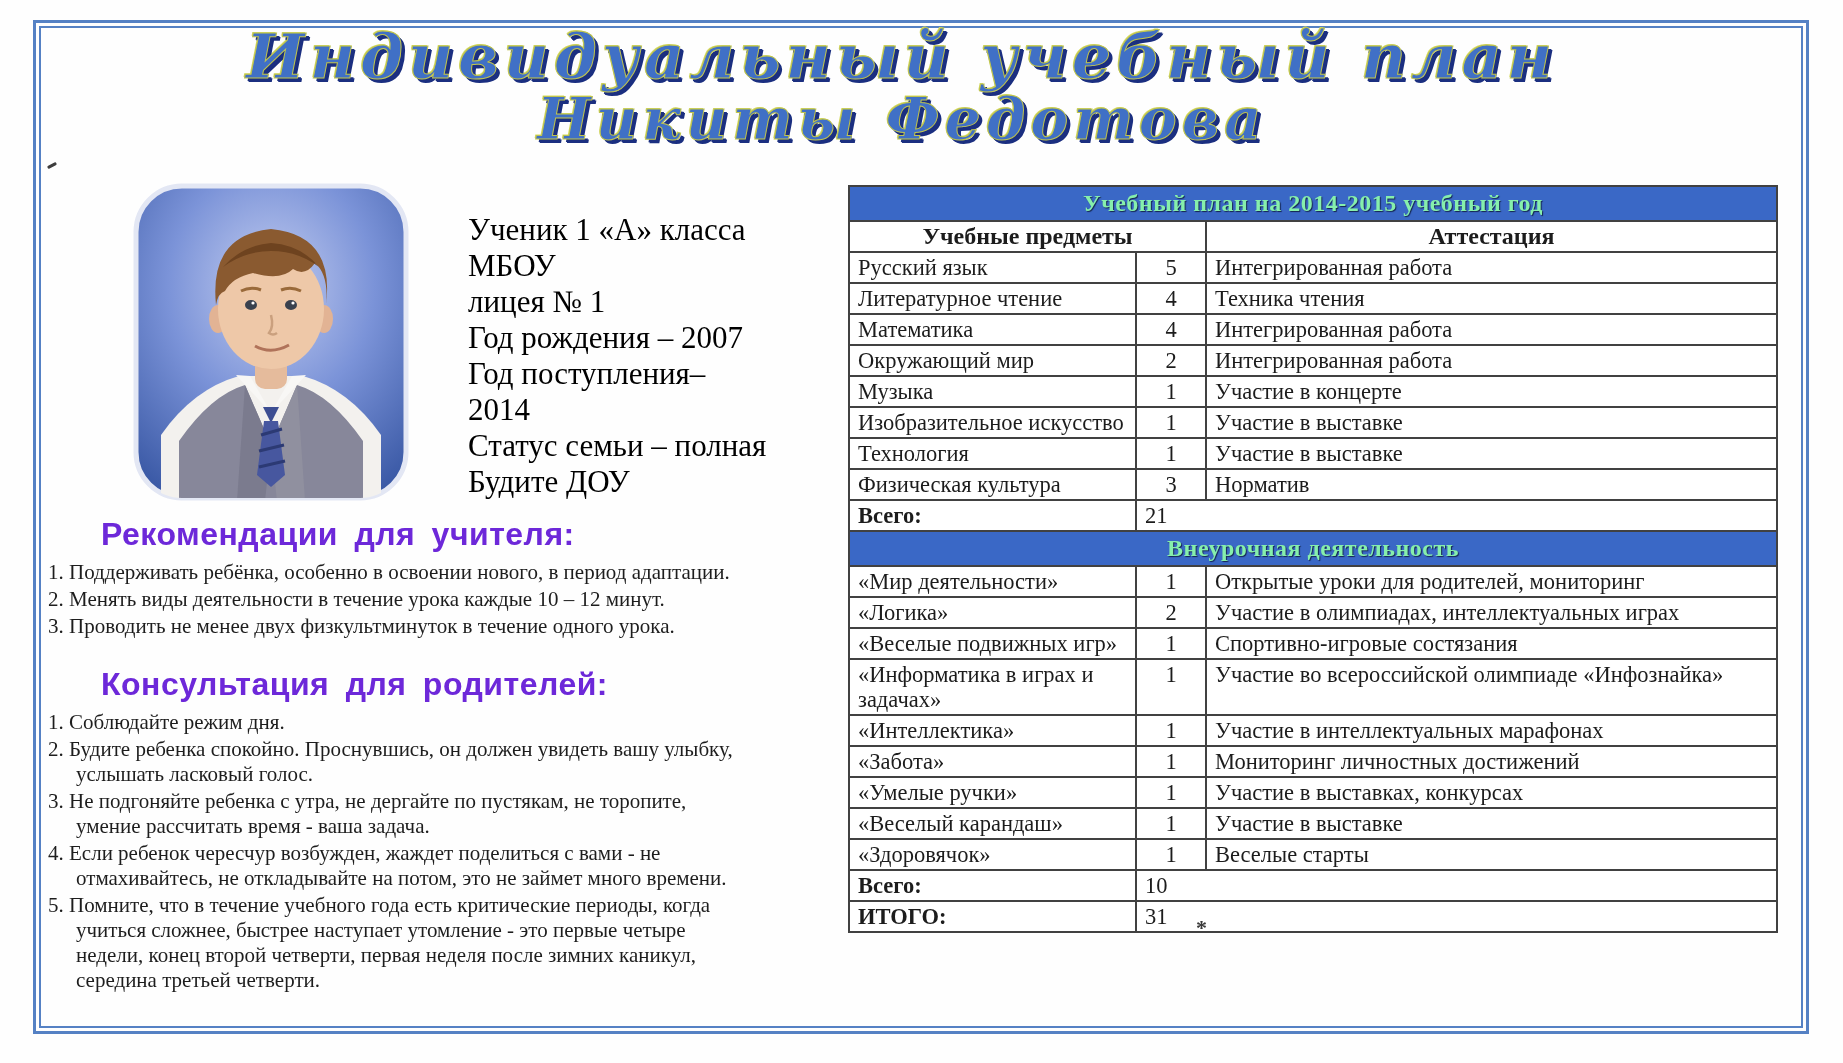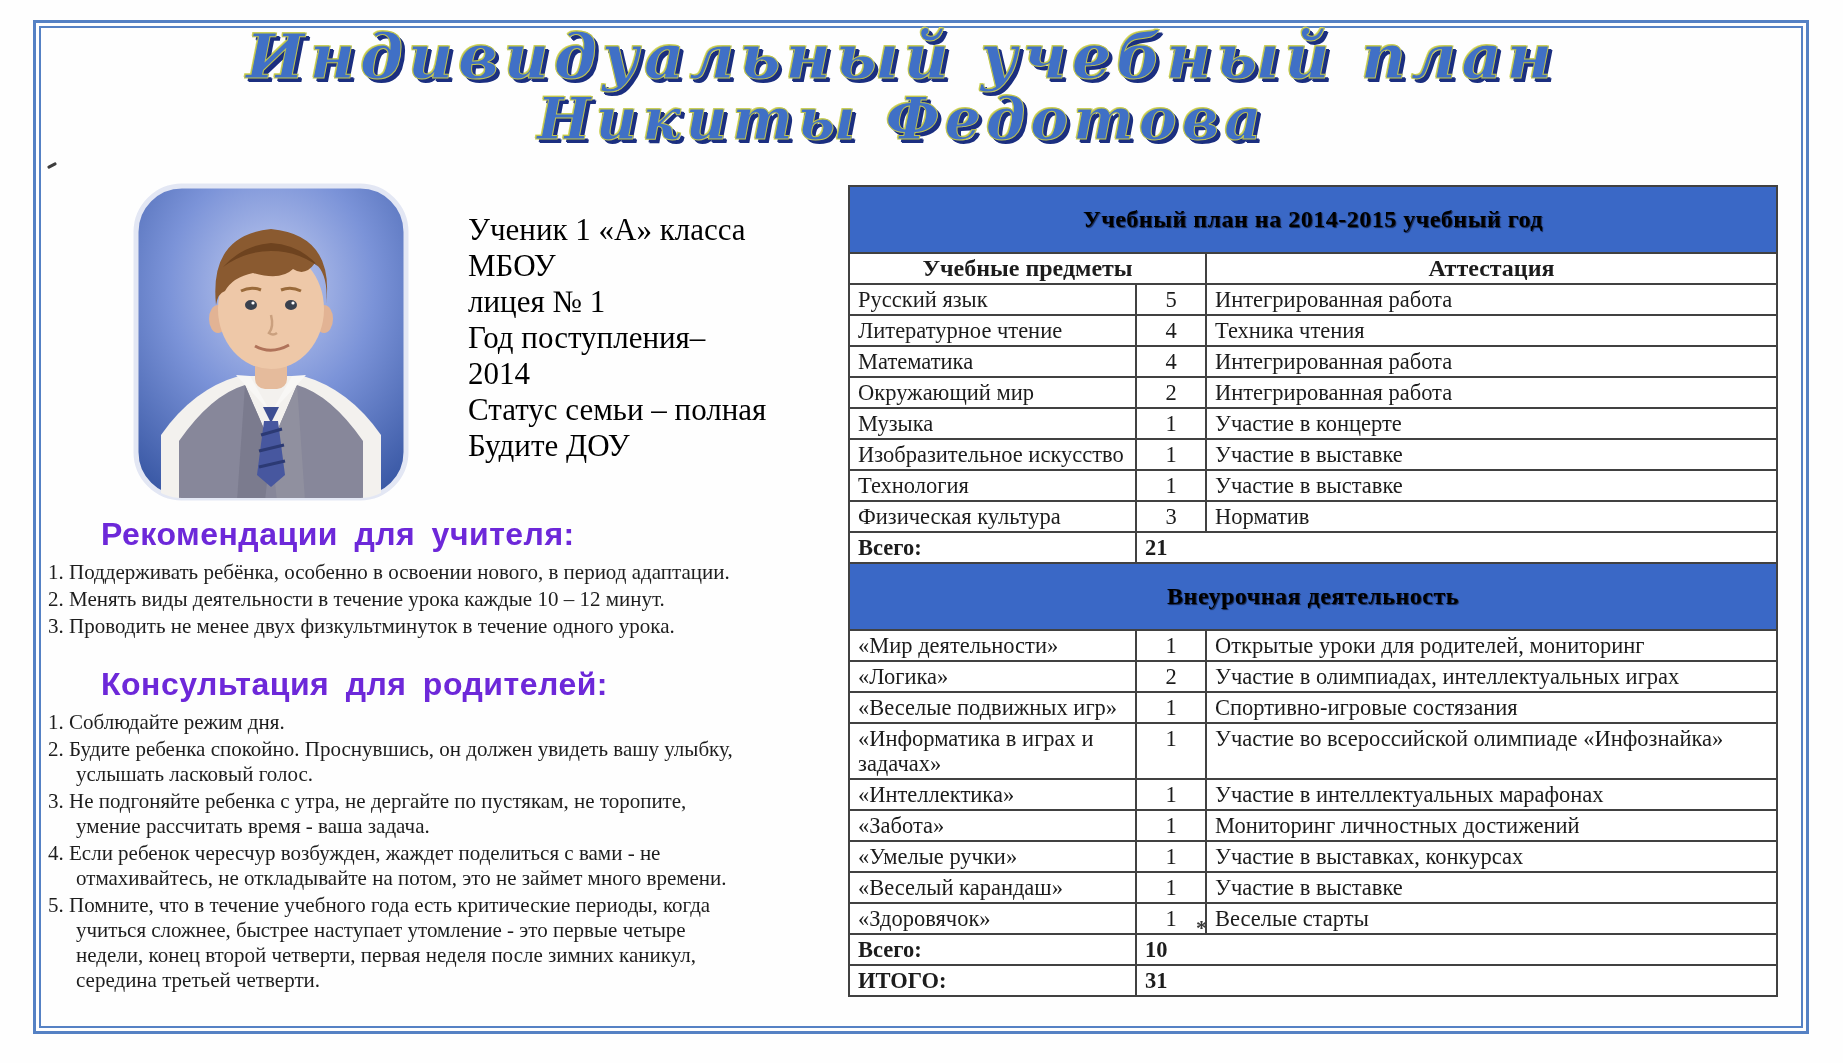--- a/index.html
+++ b/index.html
@@ -29,26 +29,26 @@
   .plainlist{position:absolute;left:48px;width:695px;font-size:21px;line-height:25px;color:#1d1d1d;}
   .reco-list{top:560px;}
   .cons-list{top:710px;width:690px;}
   .li{margin:0 0 2px 0;}
   .hang{padding-left:28px;text-indent:-28px;}
   
   .plan{position:absolute;left:848px;top:185px;width:928px;border-collapse:collapse;
         table-layout:fixed;font-size:22.5px;line-height:25px;}
   .plan td{border:2px solid #414141;padding:2px 8px 2px 8px;vertical-align:top;background:#fff;}
   .c-subj{width:287px;}.c-hrs{width:70px;}.c-att{width:571px;}
-  td.banner{background:#3a68c6;color:#000000;font-weight:bold;text-align:center;
-        font-size:24px;letter-spacing:.5px;text-shadow:1px 1px 1px #14244e;padding:20px 4px;}
+  td.banner{background:#3a68c6;color:#86efac;font-weight:bold;text-align:center;
+        font-size:24px;letter-spacing:.5px;text-shadow:1px 1px 1px #14244e;padding:4px 4px;}
   td.hdr{font-weight:bold;text-align:center;font-size:24px;padding:2px 4px;}
   td.hrs{text-align:center;}
   td.bold{font-weight:bold;}
-  td.totval{font-weight:bold;}
+  td.totval{font-weight:normal;}
   
   .speck{position:absolute;left:47px;top:164px;width:10px;height:3px;background:#3d3d3d;
          transform:rotate(-28deg);border-radius:2px;}
   .footnote{position:absolute;left:1196px;top:915px;font-size:22px;color:#3a3a3a;font-weight:bold;}
 </style>
 </head>
 <body>
 
 <div class="doc">
 
@@ -115,20 +115,21 @@
 
         <path d="M122 163 Q138 172 156 162" stroke="#b0735a" stroke-width="3" fill="none"></path>
       </g>
     </svg>
   </div>
 
   <div class="student-info">
     <div>Ученик 1 «А» класса</div>
     <div>МБОУ</div>
     <div>лицея № 1</div>
+    <div>Год рождения – 2007</div>
     <div>Год поступления–</div>
     <div>2014</div>
     <div>Статус семьи – полная</div>
     <div>Будите ДОУ</div>
   </div>
 
   <div class="red-h reco-h">Рекомендации для учителя:</div>
   <div class="plainlist reco-list">
     <div class="li">1. Поддерживать ребёнка, особенно в освоении нового, в период адаптации.</div>
     <div class="li">2. Менять виды деятельности в течение урока каждые 10 – 12 минут.</div>

